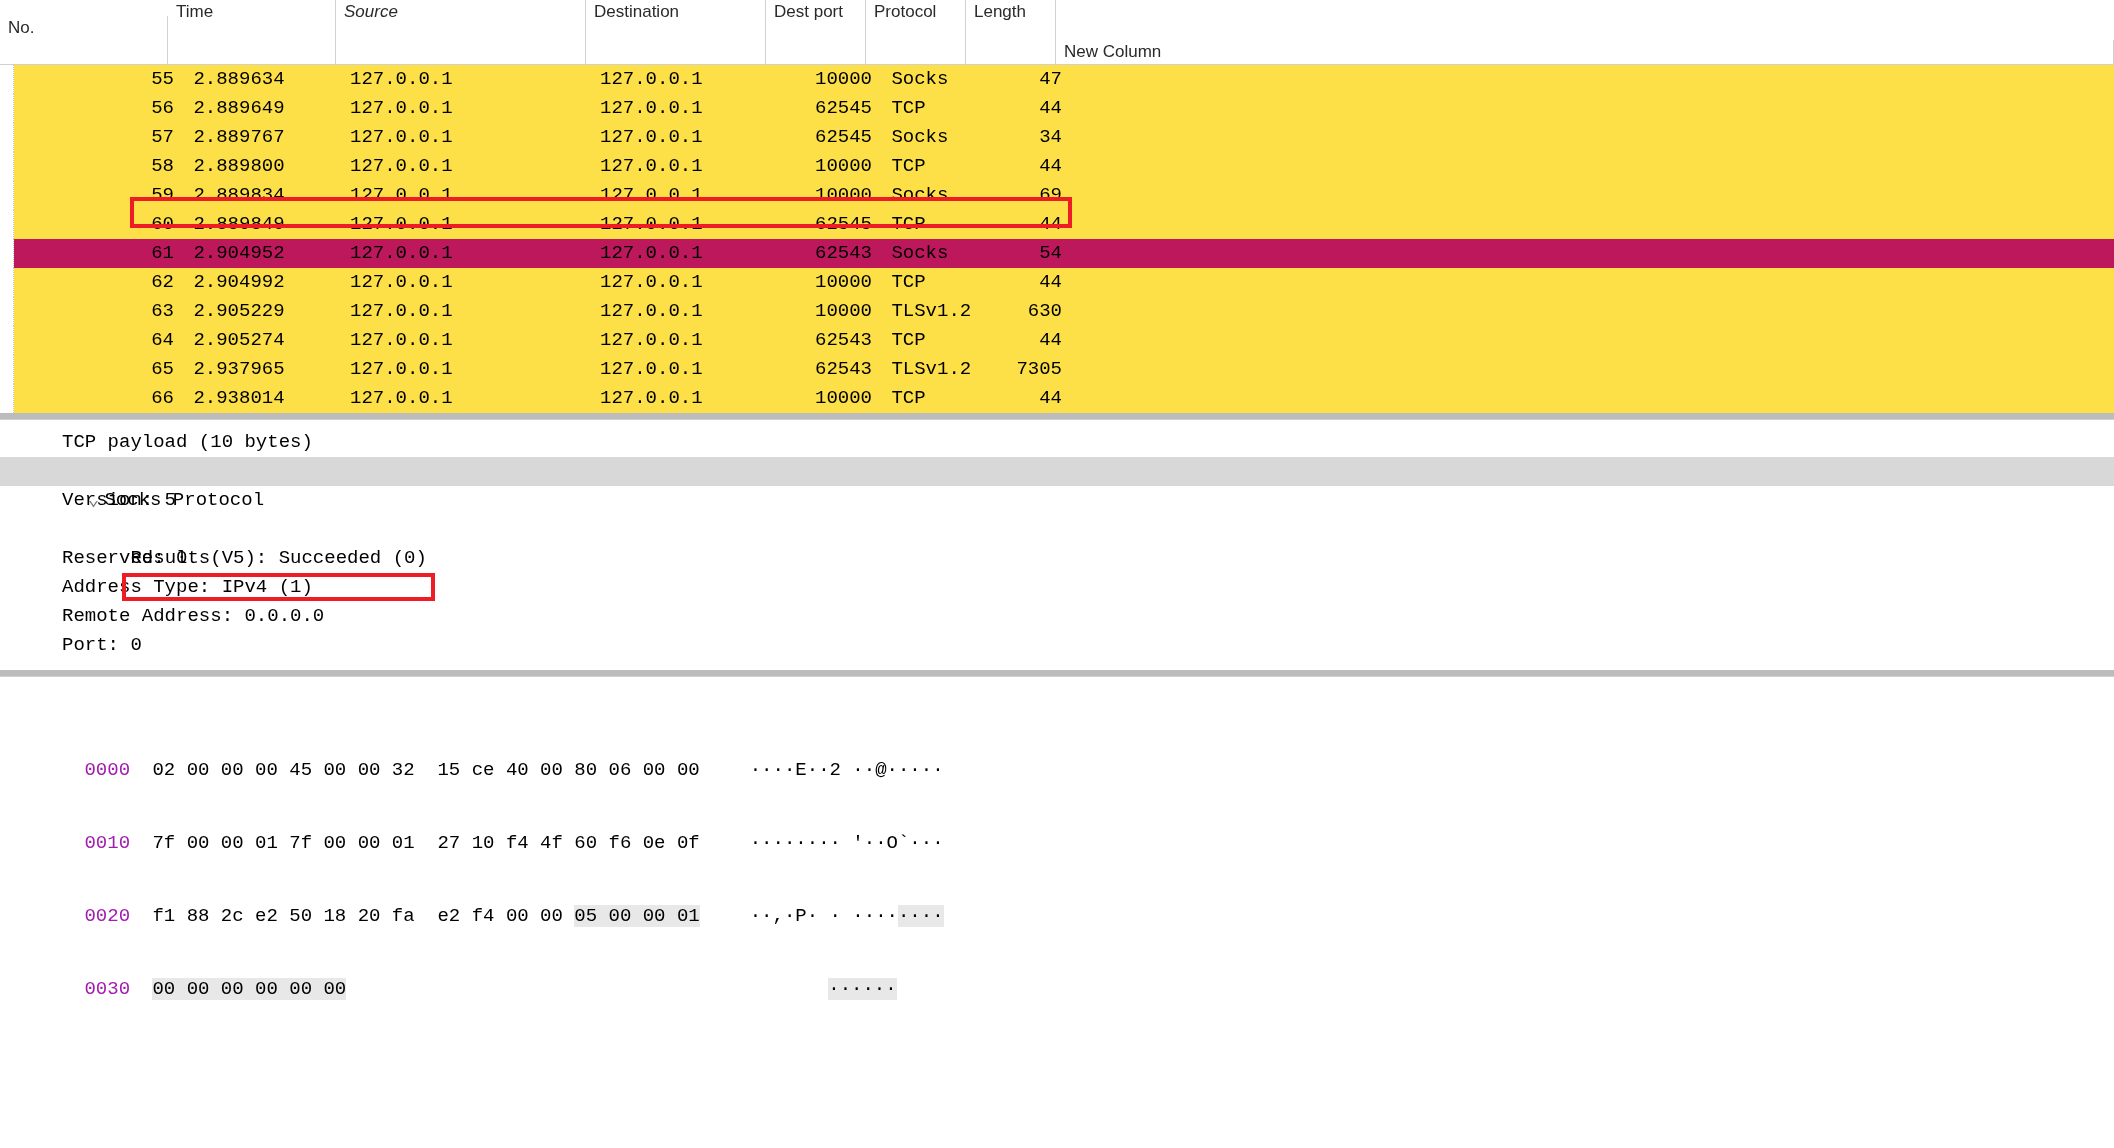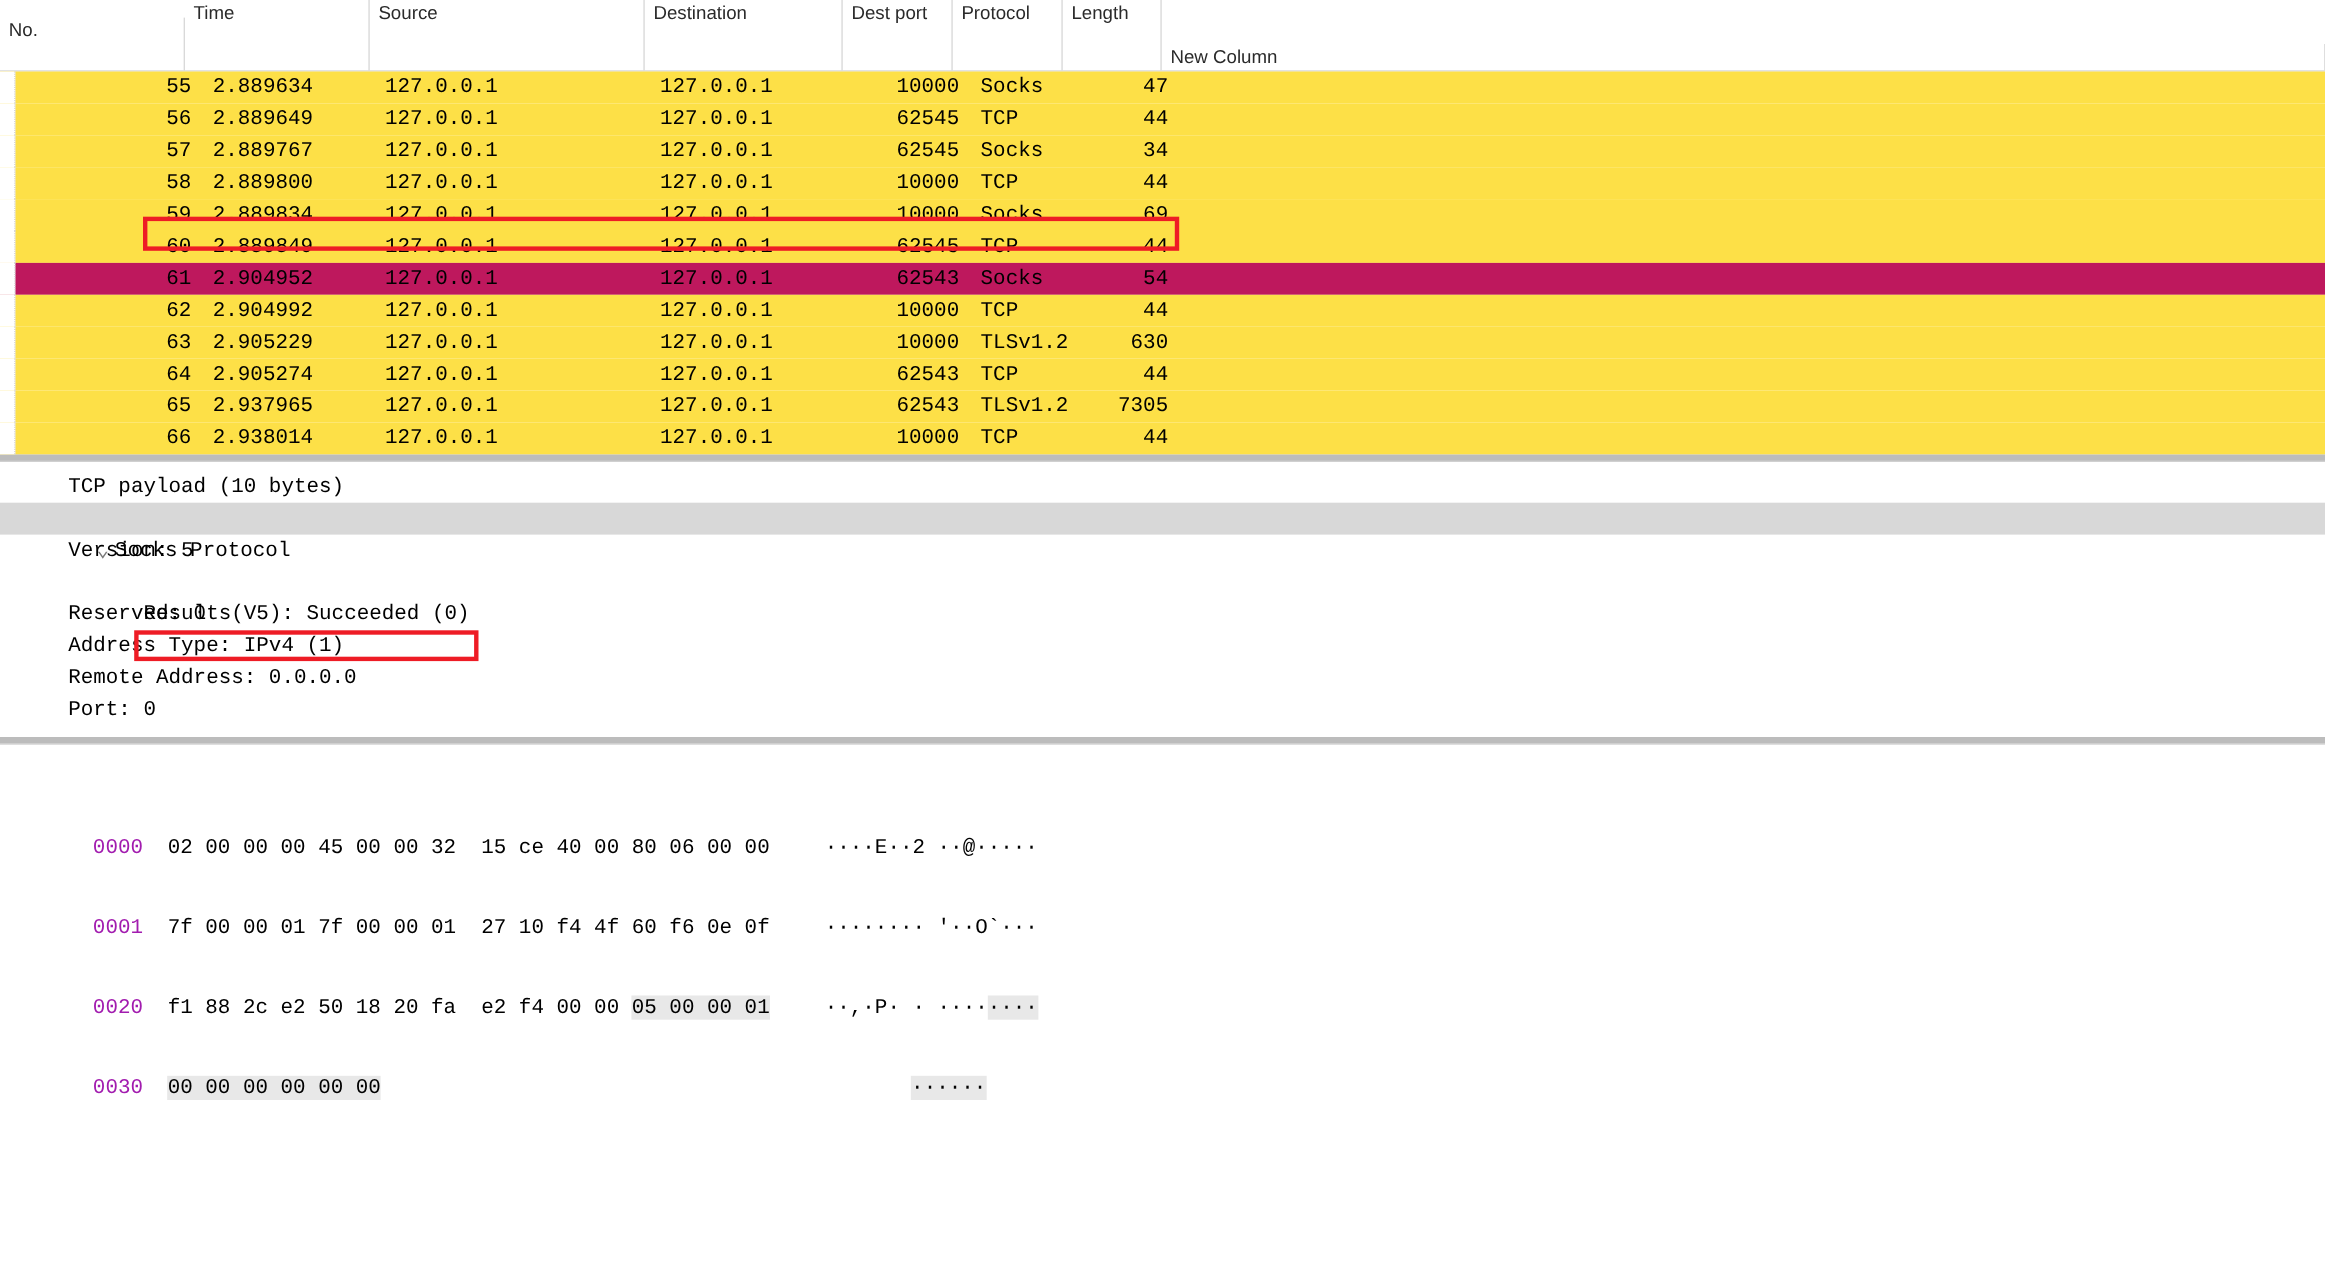--- a/index.html
+++ b/index.html
@@ -23,21 +23,21 @@
     border-bottom: 1px solid #d0d0d0;
   }
   .ph-col {
     border-right: 1px solid #d0d0d0;
     padding: 2px 4px 2px 8px;
     white-space: nowrap;
     overflow: hidden;
   }
   .col-no   { width: 168px; margin-top: 16px; }
   .col-time { width: 168px; }
-  .col-src  { width: 250px; }
+  .col-src  { width: 250px; font-style: italic; }
   .col-dst  { width: 180px; }
   .col-dport{ width: 100px; }
   .col-proto{ width: 100px; }
   .col-len  { width: 90px; }
   .col-new  { flex: 1; margin-top: 40px; }
   .gutter   { width: 14px; flex: 0 0 14px; border-right: 1px dotted #c8c8c8; background:#fff; }
 
   .packet-body { }
   .packet-row {
     display: flex;
@@ -151,21 +151,21 @@
     <div class="tree-line indent1"><span>Port: 0</span></div>
 
     <div class="red-box" id="results-redbox" style="left: 122.422px; top: 153px; width: 312.453px; height: 28px;"></div>
   </div>
 
   <div class="bytes-pane">
     <div class="byte-row">
       <span class="offset">0000</span><span>02 00 00 00 45 00 00 32  15 ce 40 00 80 06 00 00</span><span class="ascii-gap"></span><span>····E··2 ··@·····</span>
     </div>
     <div class="byte-row">
-      <span class="offset">0001</span><span>7f 00 00 01 7f 00 00 01  27 10 f4 4f 60 f6 0e 0f</span><span class="ascii-gap"></span><span>········ '··O`···</span>
+      <span class="offset">0010</span><span>7f 00 00 01 7f 00 00 01  27 10 f4 4f 60 f6 0e 0f</span><span class="ascii-gap"></span><span>········ '··O`···</span>
     </div>
     <div class="byte-row">
       <span class="offset">0020</span><span>f1 88 2c e2 50 18 20 fa  e2 f4 00 00 </span><span class="hexsel">05 00 00 01</span><span class="ascii-gap"></span><span>··,·P· · ····</span><span class="hexsel">····</span>
     </div>
     <div class="byte-row">
       <span class="offset">0030</span><span class="hexsel">00 00 00 00 00 00</span><span class="ascii-gap" style="width:482px;"></span><span class="hexsel">······</span>
     </div>
   </div>
 
 </div>

